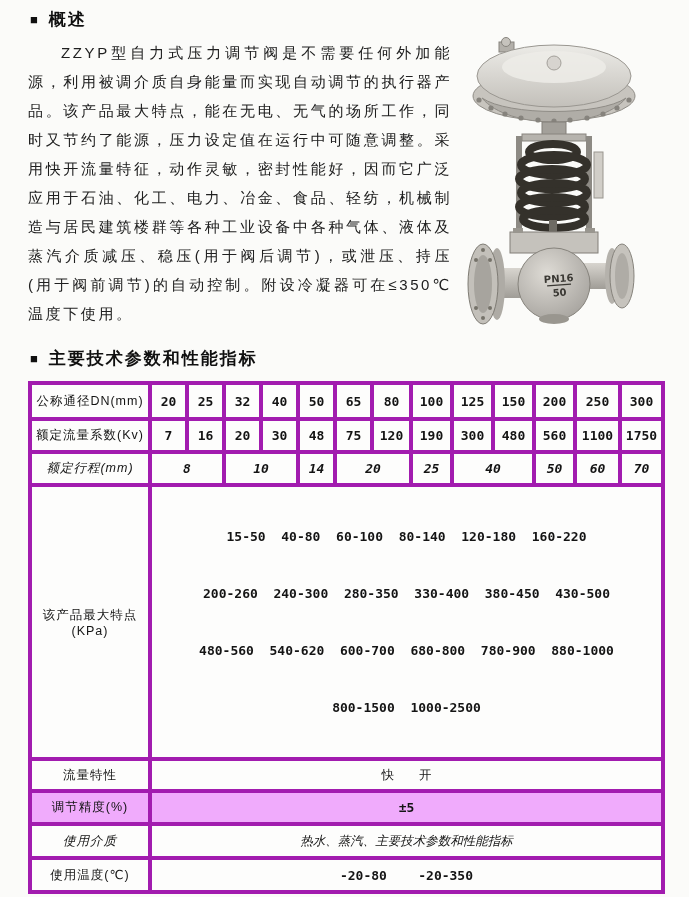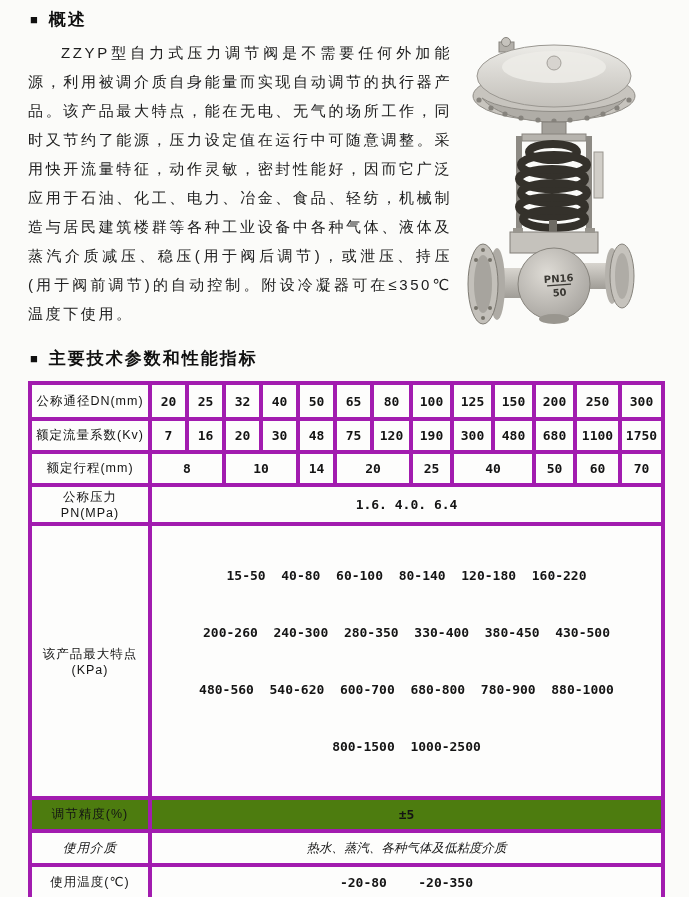--- a/index.html
+++ b/index.html
@@ -76,28 +76,28 @@
   }
   td.pre { white-space:pre; }
   td.range-cell {
     text-align:left;
     padding-left:13px;
     white-space:pre-wrap;
     line-height:19px;
   }
   tr.r-dn    td { height:36px; }
   tr.r-kv    td { height:33px; }
-  tr.r-strk  td { height:33px; }
+  tr.r-strk  td { height:33px;font-style:italic; }
   tr.r-pn    td { height:37px; }
   tr.r-rng   td { height:80px; }
   tr.r-flow  td { height:32px; }
   tr.r-acc   td { height:33px; }
   tr.r-med   td { height:34px;font-style:italic; }
   tr.r-temp  td { height:34px; }
-  tr.shade-1 td { background:#4d7c0f; }
+  tr.shade-1 td { background:#f0abfc; }
 </style>
 </head>
 <body>
 
 <div class="sec-title" id="overview-title">
   <span class="bullet">■</span>
   <span>概述</span>
 </div>
 
 <p id="overview-paragraph">ZZYP型自力式压力调节阀是不需要任何外加能源，利用被调介质自身能量而实现自动调节的执行器产品。该产品最大特点，能在无电、无气的场所工作，同时又节约了能源，压力设定值在运行中可随意调整。采用快开流量特征，动作灵敏，密封性能好，因而它广泛应用于石油、化工、电力、冶金、食品、轻纺，机械制造与居民建筑楼群等各种工业设备中各种气体、液体及蒸汽介质减压、稳压(用于阀后调节)，或泄压、持压(用于阀前调节)的自动控制。附设冷凝器可在≤350℃温度下使用。</p>
@@ -233,56 +233,56 @@
     <td class="num">7</td>
     <td class="num">16</td>
     <td class="num">20</td>
     <td class="num">30</td>
     <td class="num">48</td>
     <td class="num">75</td>
     <td class="num">120</td>
     <td class="num">190</td>
     <td class="num">300</td>
     <td class="num">480</td>
-    <td class="num">680</td>
+    <td class="num">560</td>
     <td class="num">1100</td>
     <td class="num">1750</td>
   </tr>
   <tr class="r-strk">
     <td colspan="2" class="lbl">额定行程(mm)</td>
     <td colspan="2" class="num">8</td>
     <td colspan="2" class="num">10</td>
     <td class="num">14</td>
     <td colspan="2" class="num">20</td>
     <td class="num">25</td>
     <td colspan="2" class="num">40</td>
     <td class="num">50</td>
     <td class="num">60</td>
     <td class="num">70</td>
   </tr>
-  <tr class="r-pn">
-    <td colspan="2" class="lbl">公称压力PN(MPa)</td>
-    <td colspan="13" class="num">1.6. 4.0. 6.4</td>
-  </tr>
   <tr class="r-rng">
     <td colspan="2" class="lbl">该产品最大特点(KPa)</td>
     <td colspan="13" class="range-cell num">
       <div>15-50  40-80  60-100  80-140  120-180  160-220</div>
       <div>200-260  240-300  280-350  330-400  380-450  430-500</div>
       <div>480-560  540-620  600-700  680-800  780-900  880-1000</div>
       <div>800-1500  1000-2500</div>
     </td>
   </tr>
+  <tr class="r-flow">
+    <td colspan="2" class="lbl">流量特性</td>
+    <td colspan="13">快　　开</td>
+  </tr>
   <tr class="r-acc shade-1">
     <td colspan="2" class="lbl">调节精度(%)</td>
     <td colspan="13" class="num">±5</td>
   </tr>
   <tr class="r-med">
     <td colspan="2" class="lbl">使用介质</td>
-    <td colspan="13">热水、蒸汽、各种气体及低粘度介质</td>
+    <td colspan="13">热水、蒸汽、主要技术参数和性能指标</td>
   </tr>
   <tr class="r-temp">
     <td colspan="2" class="lbl">使用温度(℃)</td>
     <td colspan="13" class="num pre">-20-80    -20-350</td>
   </tr>
 
 </tbody>
   </table>
 
 </body></html>

